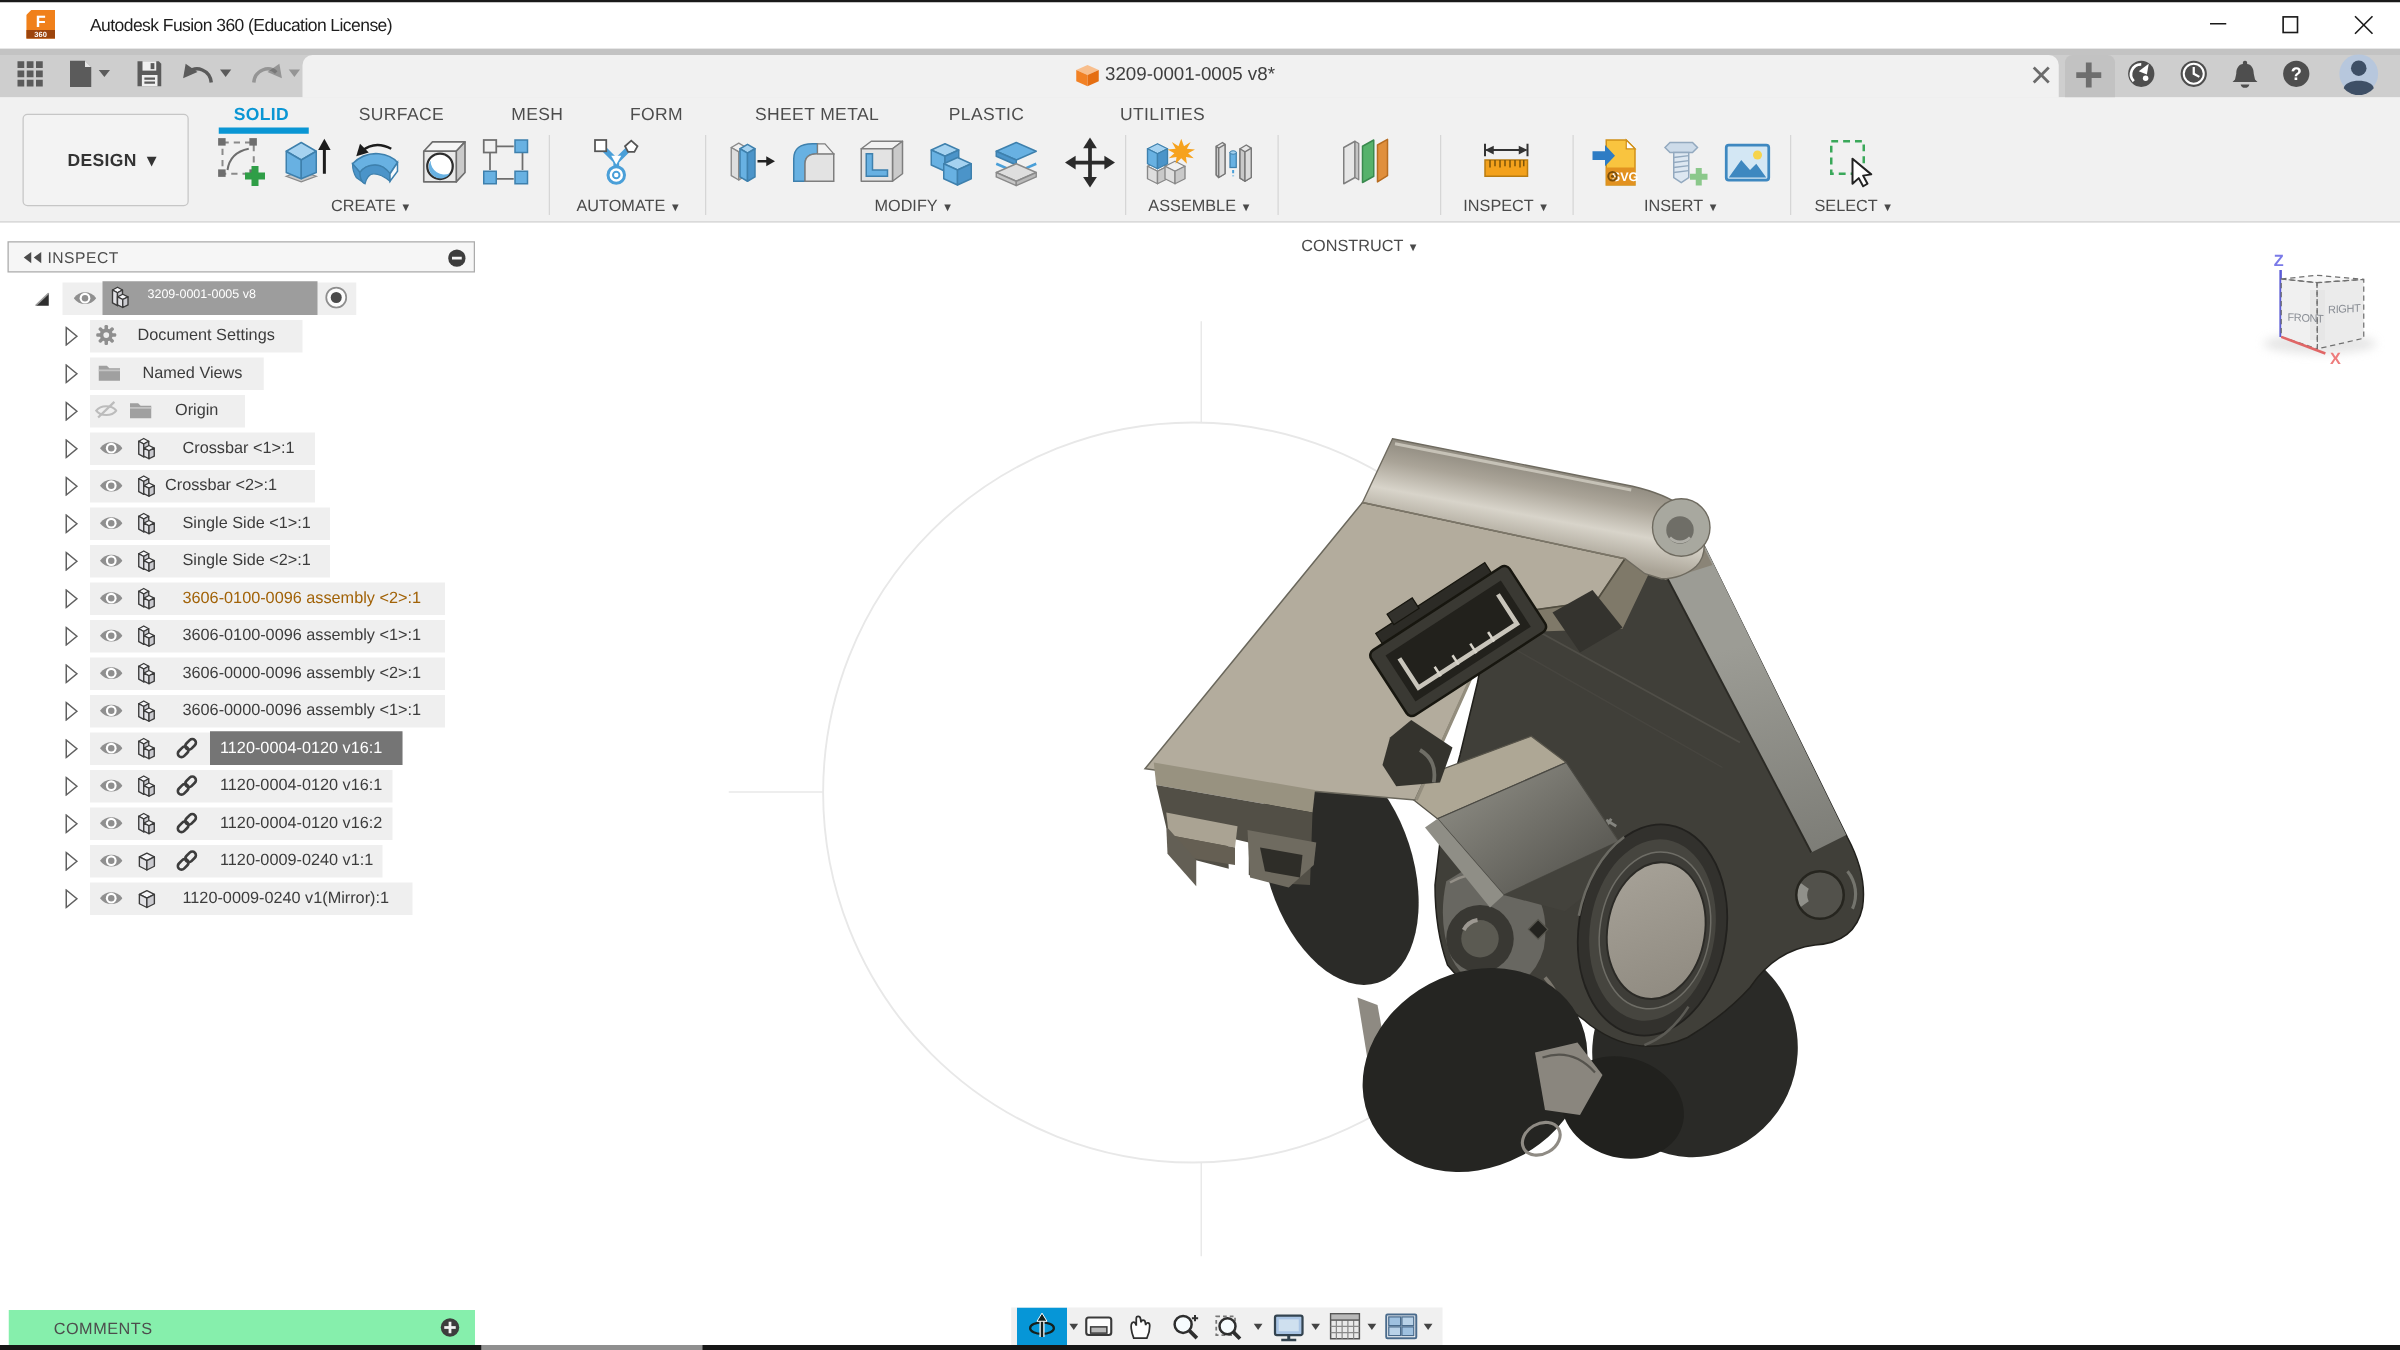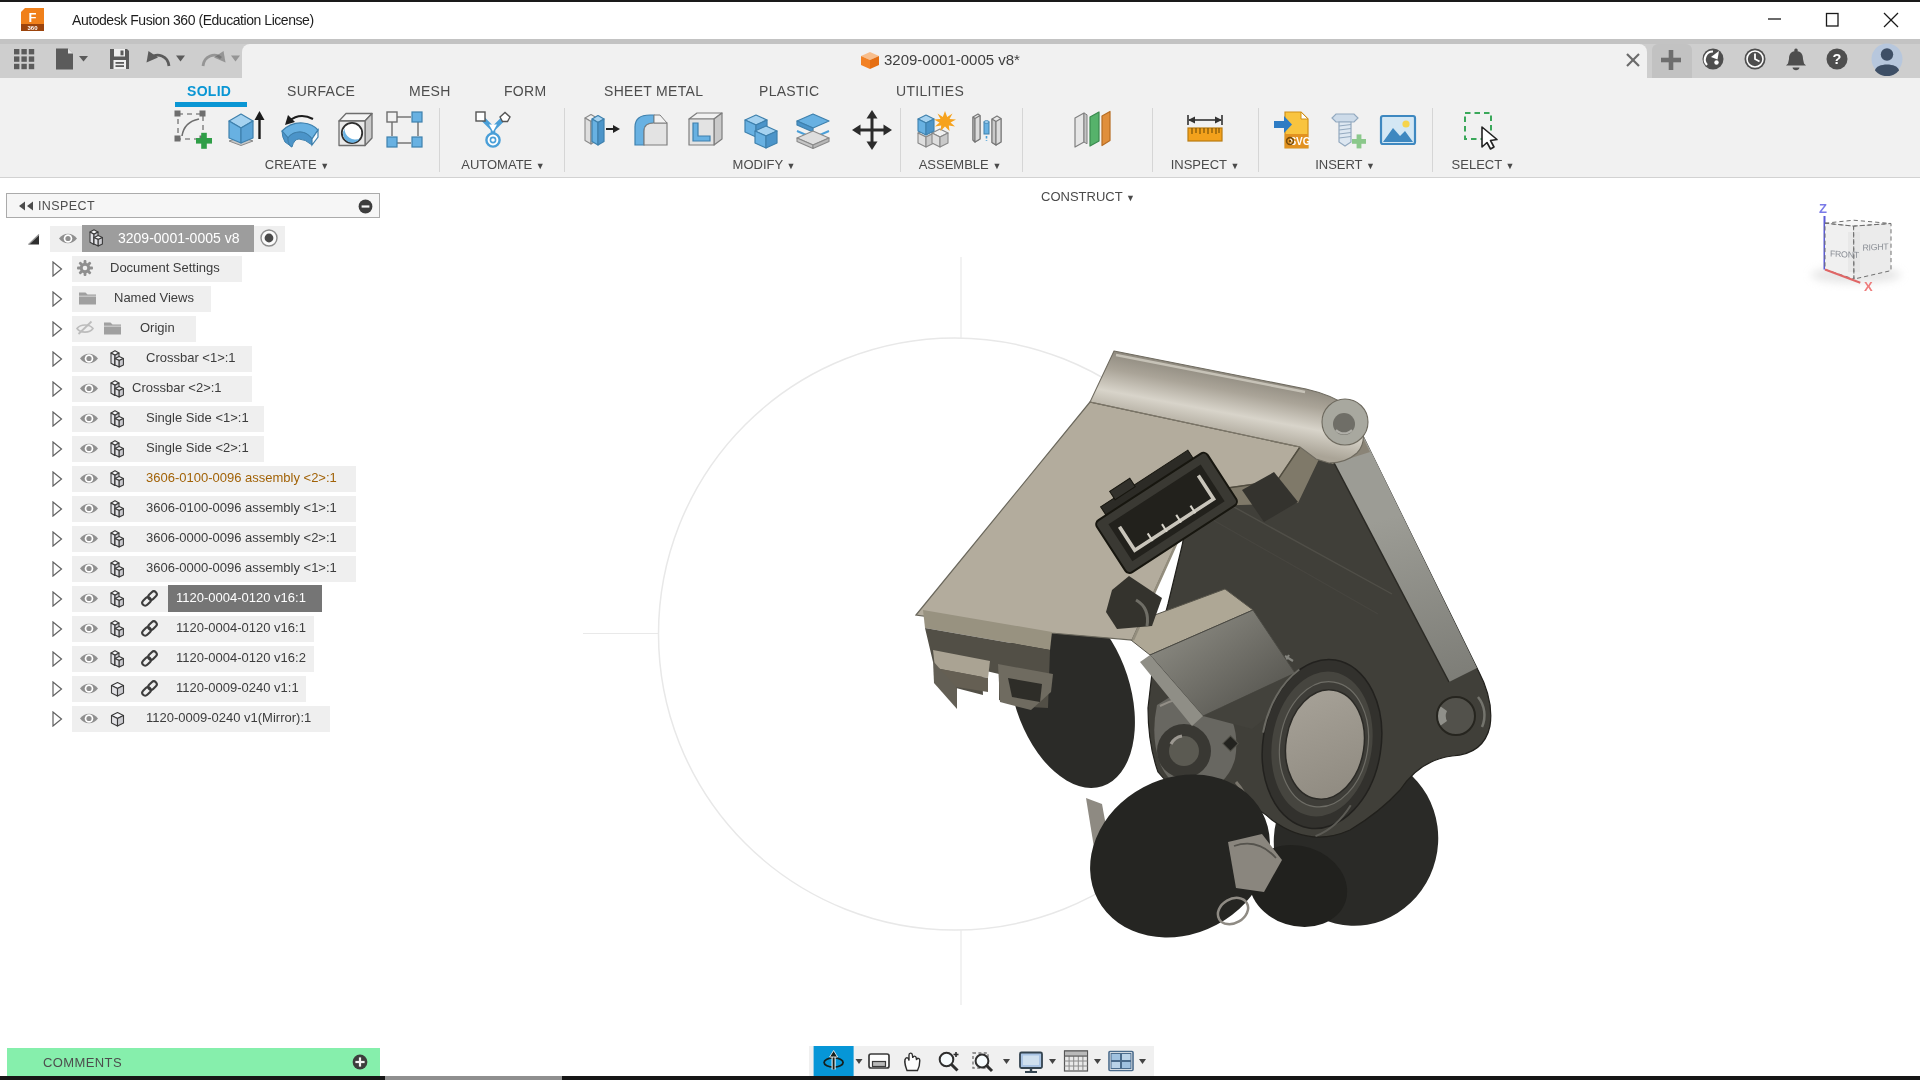--- a/index.html
+++ b/index.html
@@ -148,32 +148,35 @@
 
   <circle cx="142" cy="17" r="10.5" fill="#4e4e4e"></circle>
   <text x="142" y="22" font-size="14.5" font-weight="bold" fill="#fff" text-anchor="middle" font-family="Liberation Sans">?</text>
 
   <circle cx="192" cy="17" r="15.5" fill="#b7c7dd"></circle>
   <circle cx="192" cy="12.5" r="6.2" fill="#3e4f66"></circle>
   <path d="M180,28.5 C 181,20.5 203,20.5 204,28.5 A 15.5 15.5 0 0 1 180,28.5 Z" fill="#3e4f66"></path>
 </svg>
 
 <div class="abs" id="ribbon">
+  <div class="abs" id="design-btn">
+      <span>DESIGN&nbsp;&nbsp;▾</span>
+    </div>
   <div class="rtab active" style="left:187px;">SOLID</div>
   <div class="abs" id="solid-underline"></div>
   <div class="rtab" style="left:287px;">SURFACE</div>
   <div class="rtab" style="left:409px;">MESH</div>
   <div class="rtab" style="left:504px;">FORM</div>
   <div class="rtab" style="left:604px;">SHEET METAL</div>
   <div class="rtab" style="left:759px;">PLASTIC</div>
   <div class="rtab" style="left:896px;">UTILITIES</div>
 
   <div class="glabel" style="left:297px;">CREATE <span class="c">▼</span></div>
   <div class="glabel" style="left:503px;">AUTOMATE <span class="c">▼</span></div>
-  <div class="glabel" style="left:764px;">MODIFY <span class="c">▼</span></div>
+  <div class="glabel" style="left:731px;">MODIFY <span class="c">▼</span></div>
   <div class="glabel" style="left:960px;">ASSEMBLE <span class="c">▼</span></div>
   <div class="glabel" style="left:1088px;margin-top:32px;">CONSTRUCT <span class="c">▼</span></div>
   <div class="glabel" style="left:1205px;">INSPECT <span class="c">▼</span></div>
   <div class="glabel" style="left:1345px;">INSERT <span class="c">▼</span></div>
   <div class="glabel" style="left:1483px;">SELECT <span class="c">▼</span></div>
 
   <div class="rsep" style="left:439px;"></div>
   <div class="rsep" style="left:564px;"></div>
   <div class="rsep" style="left:900px;"></div>
   <div class="rsep" style="left:1022px;"></div>
@@ -577,21 +580,21 @@
       <path d="M11,0.5 L11,10.5 L0.5,10.5 Z" fill="#2e2e2e"></path>
       <path d="M11,0.5 L0.5,10.5" stroke="#9a9a9a" stroke-width="1.2"></path>
     </svg>
 <svg class="abs" style="left:59px; top:231px;" width="18" height="15" viewBox="0 0 18 15">
       <use href="#eye"></use>
     </svg>
 <div class="abs" style="left:82px; top:225px; width:172px; height:27px; background:#9d9d9d;"></div>
 <svg class="abs" style="left:87px; top:228px;" width="19" height="19" viewBox="0 0 19 19">
       <use href="#comp"></use>
     </svg>
-<div class="abs" style="left:118px; top:230px; font-size:14px; color:#fff;">3209-0001-0005 v8</div>
+<div class="abs" style="left:118px; top:230px; font-size:10px; color:#fff;">3209-0001-0005 v8</div>
 <svg class="abs" style="left:260px; top:229px;" width="18" height="18" viewBox="0 0 18 18">
       <circle cx="9" cy="9" r="8" fill="#fcfcfc" stroke="#8e8e8e" stroke-width="1.4"></circle>
       <circle cx="9" cy="9" r="4.4" fill="#4a4a4a"></circle>
     </svg>
 <div class="abs rowbg" style="left:72px; top:256px; width:170px;"></div>
 <svg class="abs" style="left:52px; top:261px;" width="11" height="16" viewBox="0 0 11 16">
       <path d="M1,1 L1,15 L9.5,8 Z" fill="#fdfdfd" stroke="#606060" stroke-width="1.2"></path>
     </svg>
 <svg class="abs" style="left:76px; top:259px;" width="18" height="18" viewBox="0 0 18 18">
       <use href="#gear"></use>

